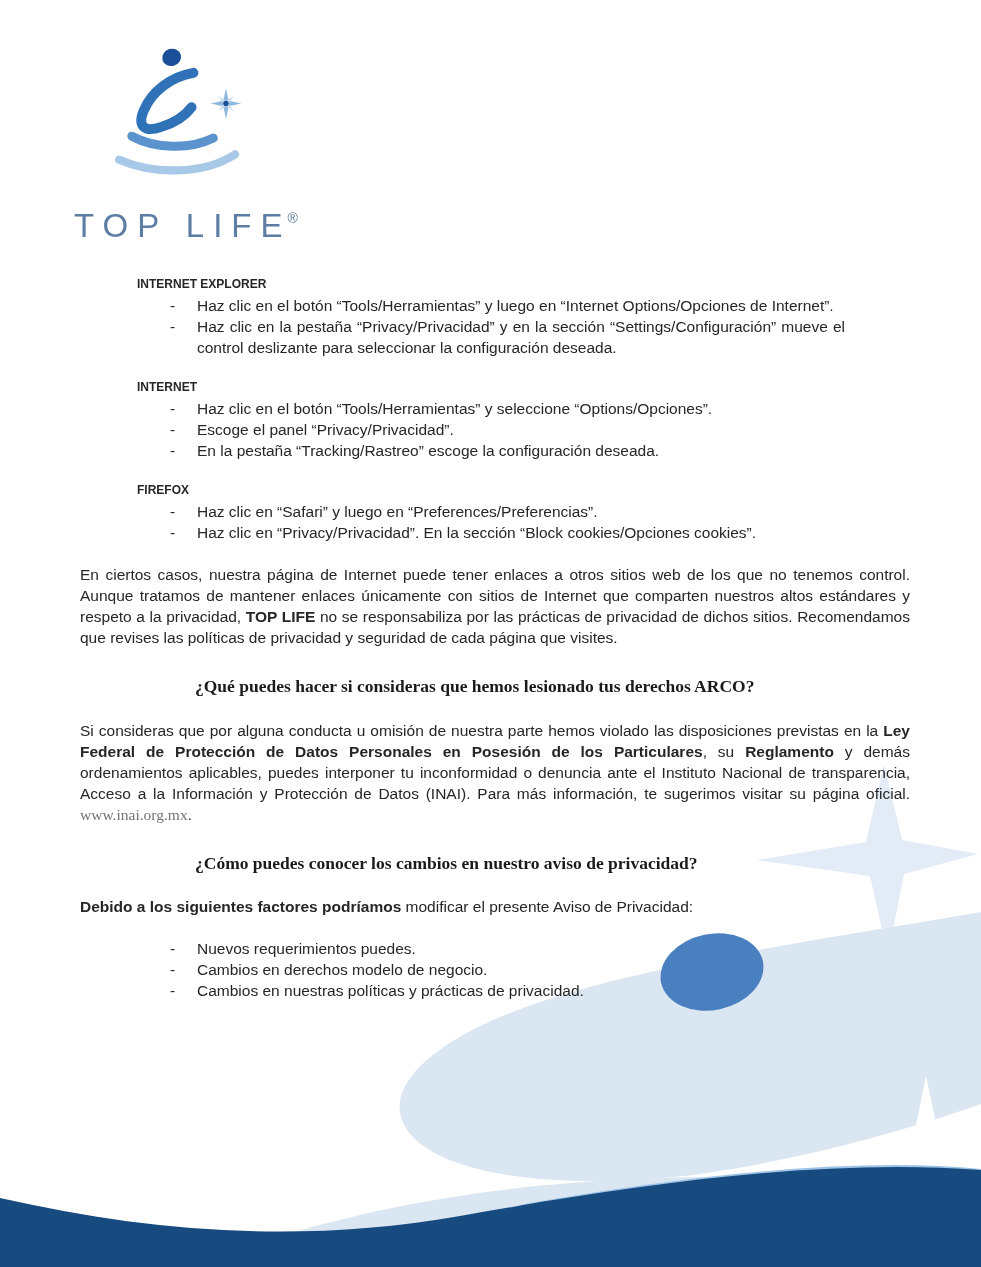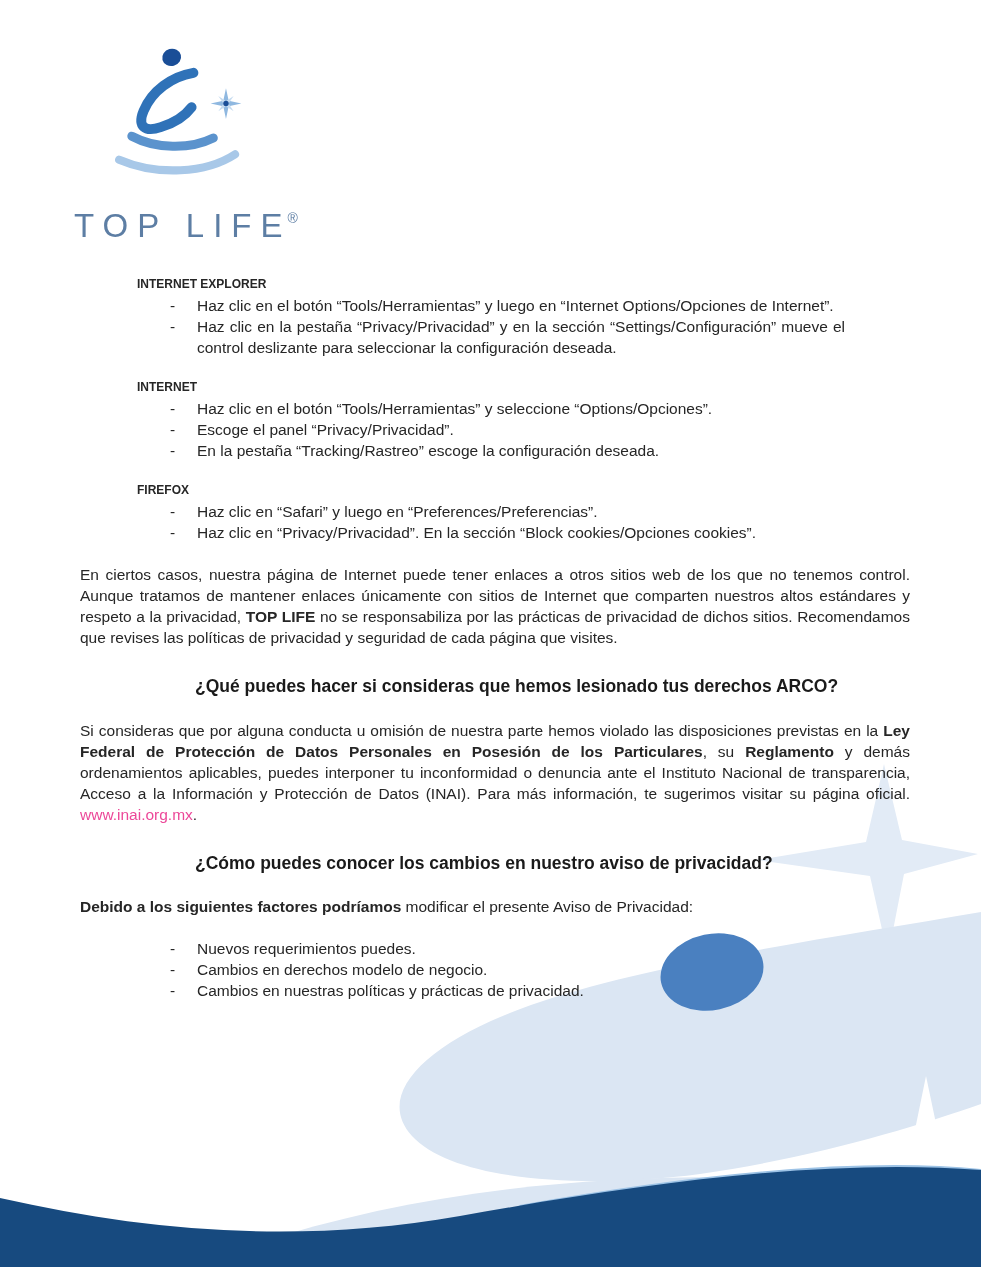--- a/index.html
+++ b/index.html
@@ -22,25 +22,25 @@
   .guide{margin-bottom:19px;}
   .guide h3{margin:0;font-size:12px;font-weight:bold;line-height:21px;}
   .bullet{display:flex;padding-left:33px;}
   .bullet .dash{flex:0 0 27px;}
   .bullet .txt{flex:1 1 auto;text-align:justify;}
   .last-line{display:block;text-align:justify;text-align-last:justify;}
 
   
   .para{margin:21px 71px 0 80px;text-align:justify;}
   b{font-weight:bold;}
-  .inai-link{color:#ec4899;text-decoration:none;cursor:pointer;}
+  .inai-link{color:#737373;text-decoration:none;cursor:pointer;font-family:Liberation Serif, serif;}
 
   
   .h-question{margin:27px 136px 0 138px;font-size:17.5px;line-height:23.5px;
-    font-weight:bold;text-align:justify;text-indent:57px;color:#1a1a1a;}
+    font-weight:bold;text-align:justify;text-indent:57px;color:#1a1a1a;font-family:Liberation Serif, serif;}
 
   
   .reasons{margin:21px 136px 0 137px;}
 </style>
 </head>
 <body>
 
 <svg class="decor" viewBox="0 0 981 1267" aria-hidden="true">
 
   <polygon points="757,860 866,842 884,764 902,840 978,854 904,874 888,956 870,876" fill="#e2ebf6"></polygon>

